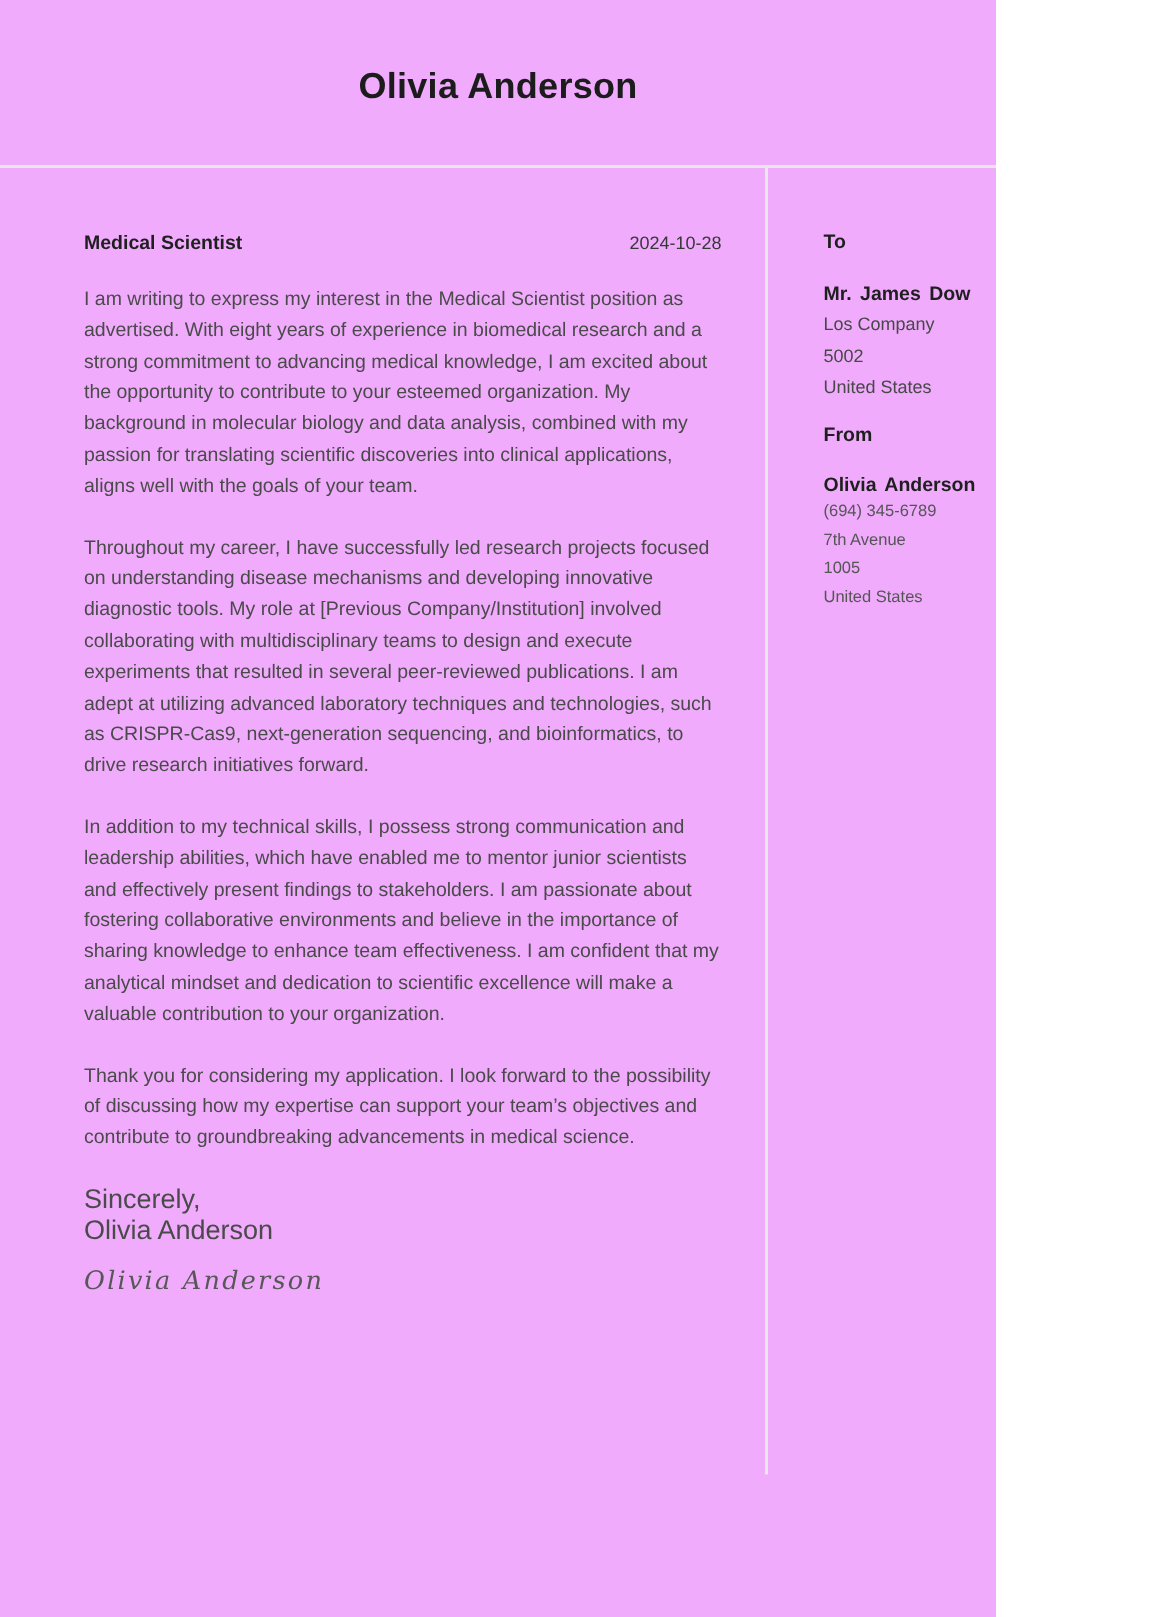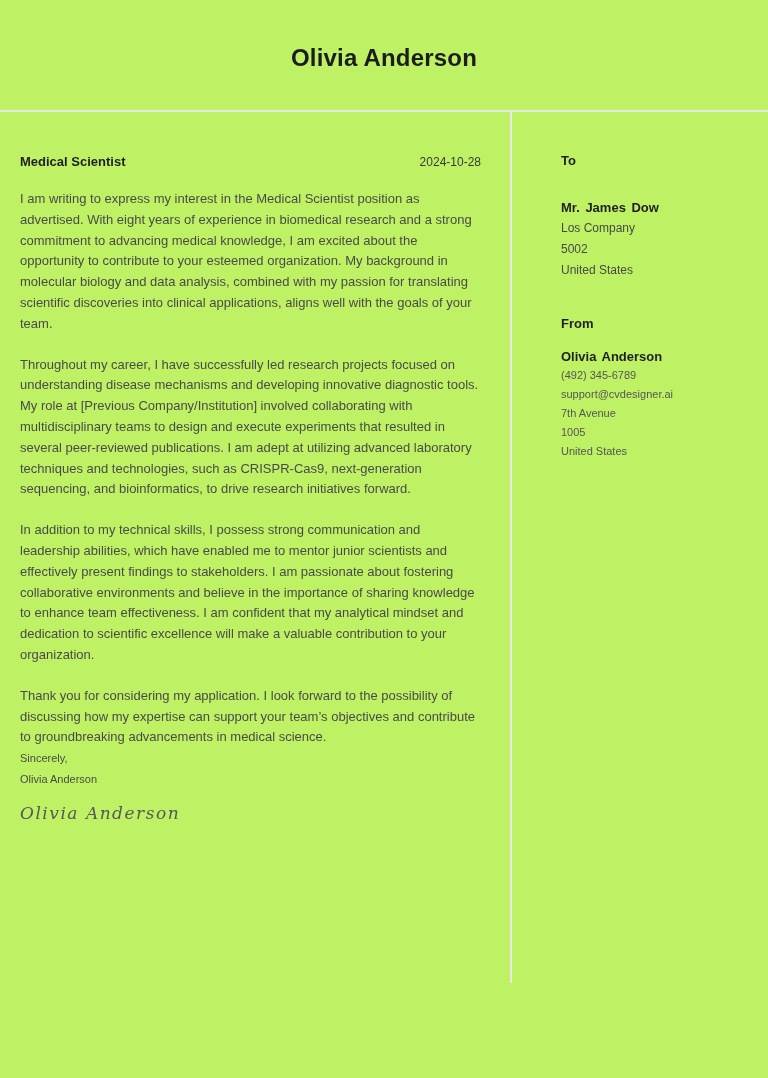--- a/index.html
+++ b/index.html
@@ -7,23 +7,23 @@
     padding: 0;
     background: #ffffff;
   }
   body {
     width: 768px;
     min-height: 1078px;
     font-family: "Liberation Sans", sans-serif;
     -webkit-font-smoothing: antialiased;
   }
   .page {
-    width: 768px;
+    width: 664px;
     min-height: 1078px;
-    background: #bef264;
+    background: #f0abfc;
   }
   
   .header {
     height: 112px;
     border-bottom: 2px solid #e8e8e8;
     display: flex;
     align-items: center;
     justify-content: center;
     box-sizing: border-box;
     padding-top: 6px;
@@ -36,28 +36,28 @@
     letter-spacing: 0.2px;
   }
   
   .main {
     display: flex;
     align-items: stretch;
   }
   .letter-col {
     box-sizing: border-box;
     width: 510px;
-    padding: 42px 29px 0 20px;
+    padding: 42px 29px 0 56px;
   }
   .sidebar {
     box-sizing: border-box;
     flex: 1;
     border-left: 2px solid #e8e8e8;
     min-height: 871px;
-    padding: 42px 10px 0 49px;
+    padding: 42px 10px 0 37px;
   }
   
   .letter-head {
     display: flex;
     justify-content: space-between;
     align-items: baseline;
   }
   .job-title {
     font-size: 13px;
     font-weight: bold;
@@ -73,55 +73,56 @@
     line-height: 21px;
     color: #4a4a4a;
   }
   .letter-col p.body-par {
     margin: 20px 0 0 0;
     font-size: 13px;
     line-height: 20.8px;
     color: #4a4a4a;
   }
   .closing-block {
-    font-size: 11px;
+    margin-top: 20px;
+    font-size: 18px;
     line-height: 21px;
     color: #4a4a4a;
   }
   .signature {
     margin-top: 13px;
     font-family: "DejaVu Serif", serif;
     font-style: italic;
     font-size: 17px;
     letter-spacing: 1.5px;
     color: #575757;
   }
   
   .side-label {
     font-size: 13px;
     font-weight: bold;
     color: #1f1f1f;
     line-height: 14px;
   }
   .side-block {
-    margin-top: 29px;
+    margin-top: 17px;
     line-height: 21px;
   }
   .contact-name {
     font-size: 13px;
     font-weight: bold;
     color: #1f1f1f;
     word-spacing: 2px;
   }
   .addr-line {
     font-size: 12px;
     color: #484848;
   }
   .from-label {
-    margin-top: 36px;
+    margin-top: 14px;
   }
   .side-block.from-block {
     margin-top: 16px;
     line-height: 19px;
   }
   .contact-line {
     font-size: 11px;
     color: #555555;
   }
 </style>
@@ -162,22 +163,21 @@
       <div class="side-block">
         <div class="contact-name">Mr. James Dow</div>
         <div class="addr-line">Los Company</div>
         <div class="addr-line">5002</div>
         <div class="addr-line">United States</div>
       </div>
 
       <div class="side-label from-label">From</div>
       <div class="side-block from-block">
         <div class="contact-name">Olivia Anderson</div>
-        <div class="contact-line">(492) 345-6789</div>
-        <div class="contact-line">support@cvdesigner.ai</div>
+        <div class="contact-line">(694) 345-6789</div>
         <div class="contact-line">7th Avenue</div>
         <div class="contact-line">1005</div>
         <div class="contact-line">United States</div>
       </div>
 
     </div>
   </div>
 </div>
 
 </body></html>

